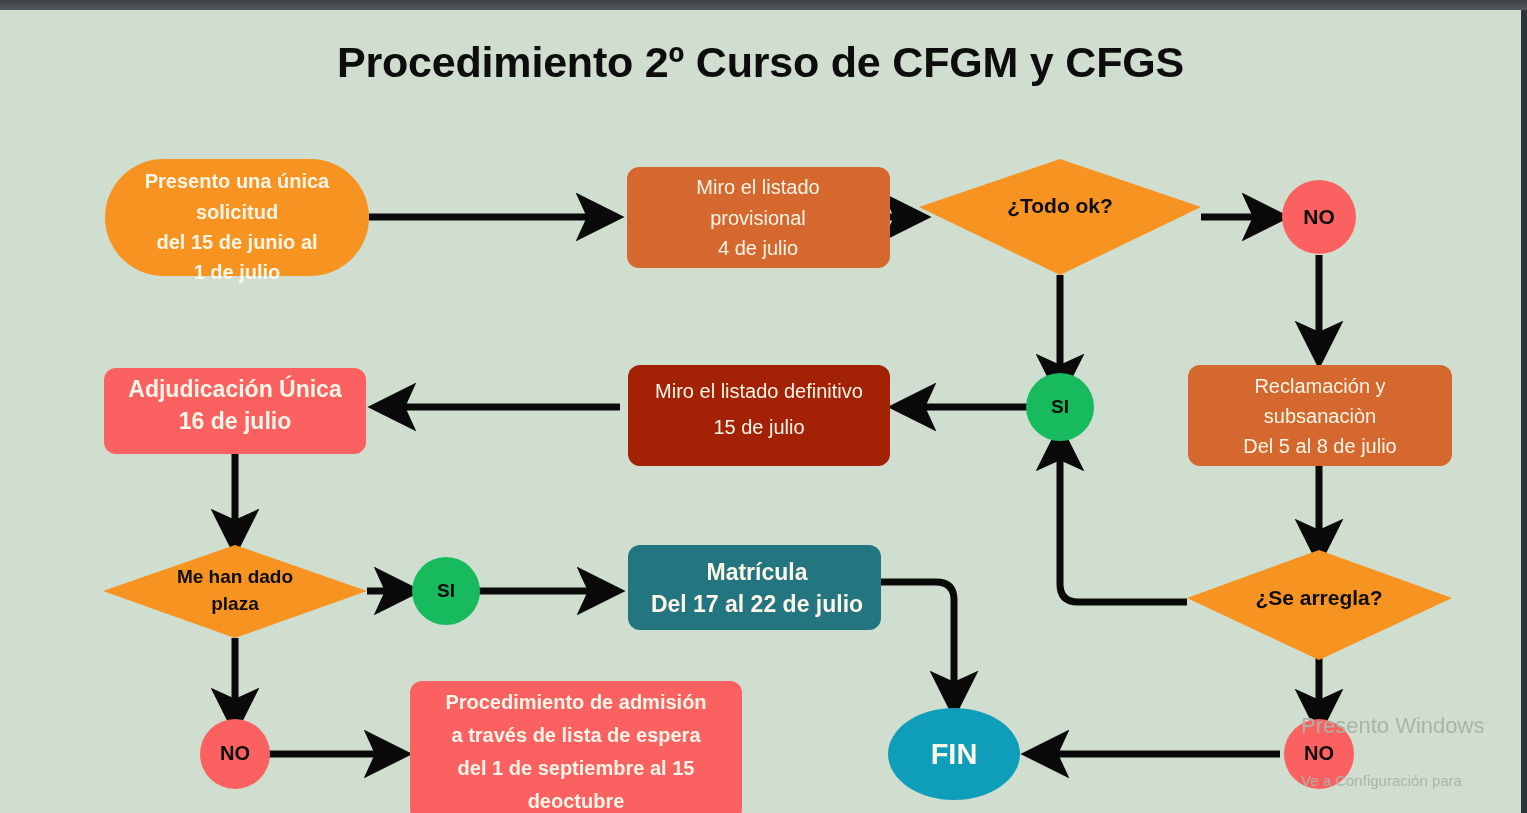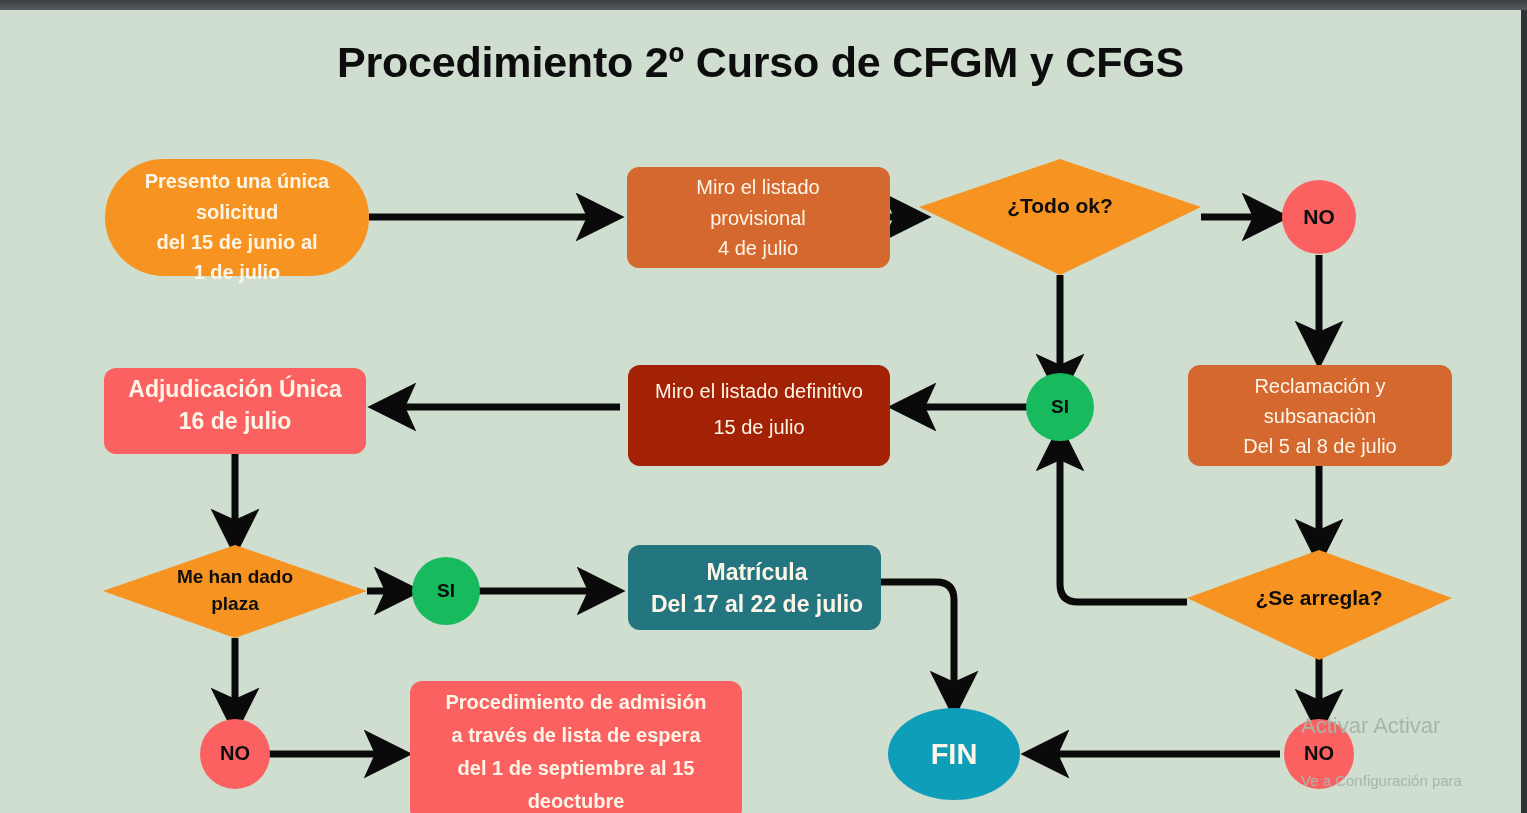--- a/index.html
+++ b/index.html
@@ -222,18 +222,18 @@
       </g>
 
       <g>
         <ellipse cx="954" cy="744" rx="66" ry="46" fill="#0E9EBA"></ellipse>
         <text class="node-label" x="954" y="746" text-anchor="middle" font-size="29" font-weight="bold" fill="#FDF6E8">FIN</text>
       </g>
 
     </svg>
 
     <div class="watermark">
-      <div class="wm-line1">Activar Activar</div>
+      <div class="wm-line1">Presento Windows</div>
       <div class="wm-line2">Ve a Configuración para</div>
     </div>
 
   </div>
 </div>
 
 </body></html>

